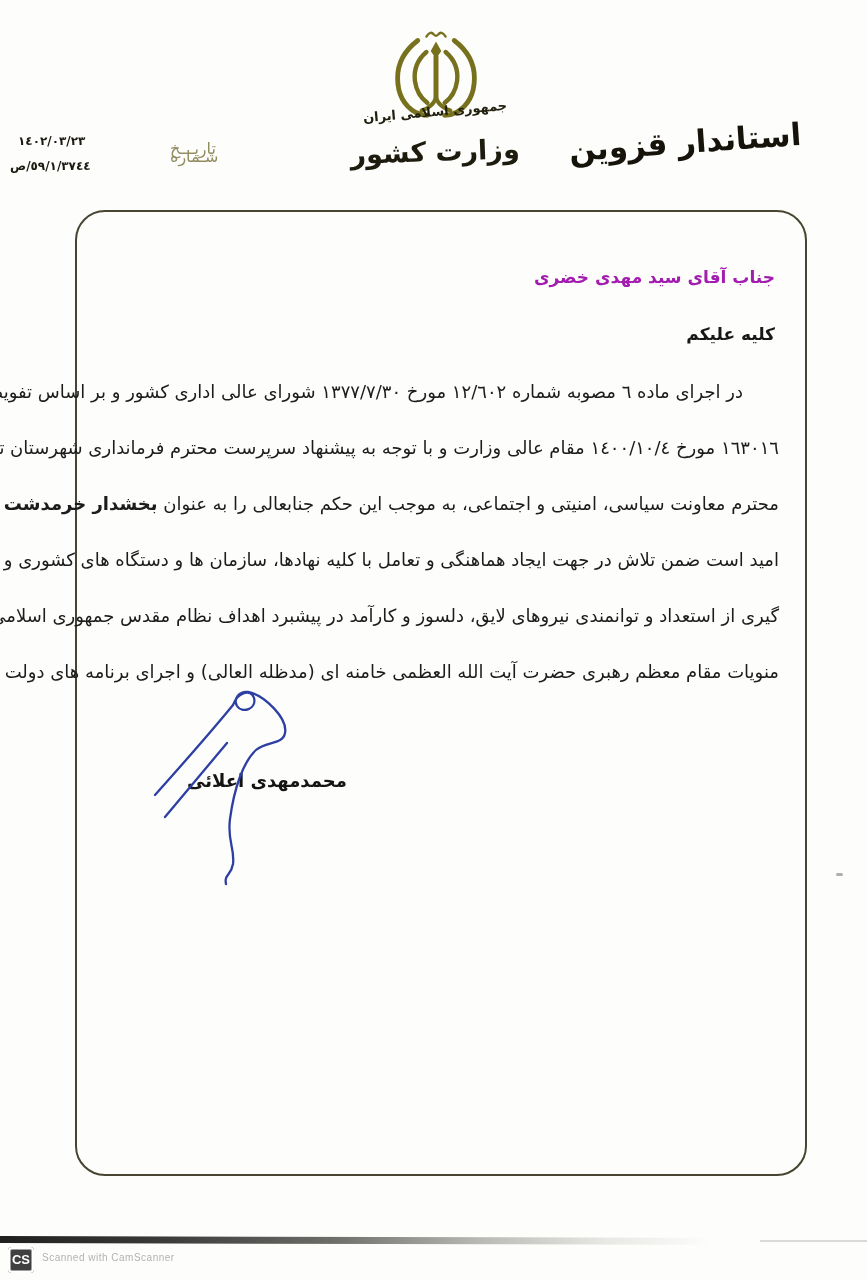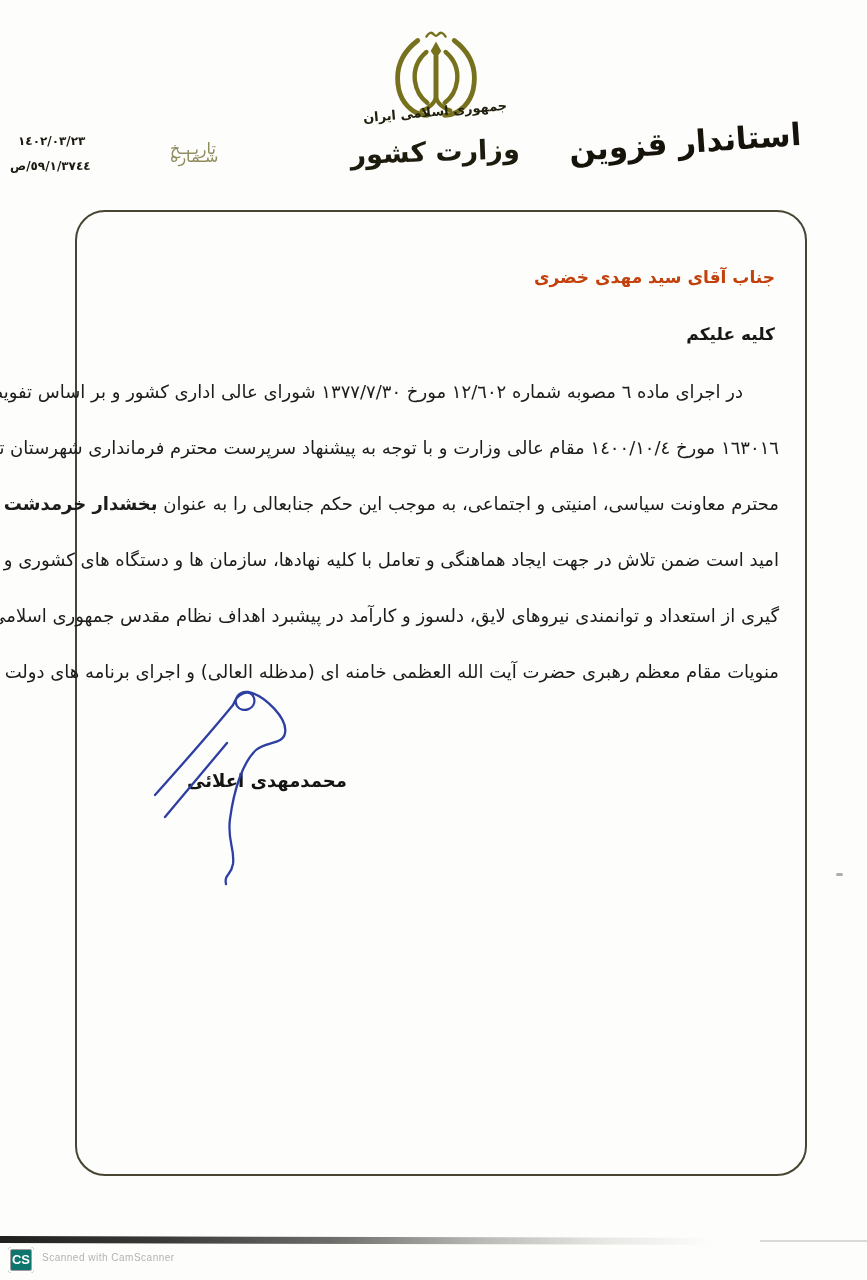--- a/index.html
+++ b/index.html
@@ -29,21 +29,21 @@
   .meta-value{width:140px;text-align:left;font-size:12px;font-weight:bold;
     color:#1c1a10;direction:rtl;}
   .val-date{left:18px;top:134px;}
   .val-no{left:10px;top:159px;}
 
   
   .frame{left:75px;top:210px;width:728px;height:962px;
     border:2px solid #474531;border-radius:30px;background:transparent;}
 
   .recipient{right:30px;top:55px;direction:rtl;
-    font-size:17px;font-weight:bold;color:#c2410c;}
+    font-size:17px;font-weight:bold;color:#a21caf;}
   .salutation{right:30px;top:112px;direction:rtl;
     font-size:17px;font-weight:bold;color:#171717;}
 
   .body-lines{left:16px;right:26px;top:158px;direction:rtl;}
   .bline{
     height:56px;line-height:44px;font-size:18px;color:#1c1c1c;
     text-align:justify;text-align-last:justify;
     direction:rtl;white-space:nowrap;
   }
   .bline.indent{padding-right:36px;}
@@ -55,21 +55,21 @@
   .signature{left:58px;top:455px;width:205px;height:220px;z-index:3;}
 
   
   .artifact-dot{left:836px;top:873px;width:7px;height:3px;background:#9a9a96;
     border-radius:2px;opacity:.8;}
   .scan-edge{left:0;top:1237px;width:740px;height:7px;
     background:linear-gradient(to right,#20201e 0%,#3a3a38 22%,#6d6d6a 45%,#b9b9b5 65%,#e8e8e5 82%,rgba(255,255,255,0) 96%);
     transform:rotate(0.15deg);}
   .scan-edge2{left:760px;top:1240px;width:107px;height:2px;background:#c9c9c5;opacity:.7;}
 
-  .cs-badge{left:8px;top:1247px;width:26px;height:26px;background:#0f766e;
+  .cs-badge{left:8px;top:1247px;width:26px;height:26px;background:#404040;
     border-radius:4px;box-shadow:inset 0 0 0 2px #ffffff, inset 0 0 0 3px #9e9e9e;
     color:#ffffff;font-family:"Liberation Sans",sans-serif;font-weight:bold;
     font-size:13px;line-height:26px;text-align:center;}
   .cs-text{left:42px;top:1252px;font-family:"Liberation Sans",sans-serif;
     font-size:10px;color:#b2b2b0;letter-spacing:.5px;}
 </style>
 </head>
 <body>
 
 <svg class="abs emblem" viewBox="0 0 100 100" fill="none" stroke="#77711d" stroke-linecap="round">

